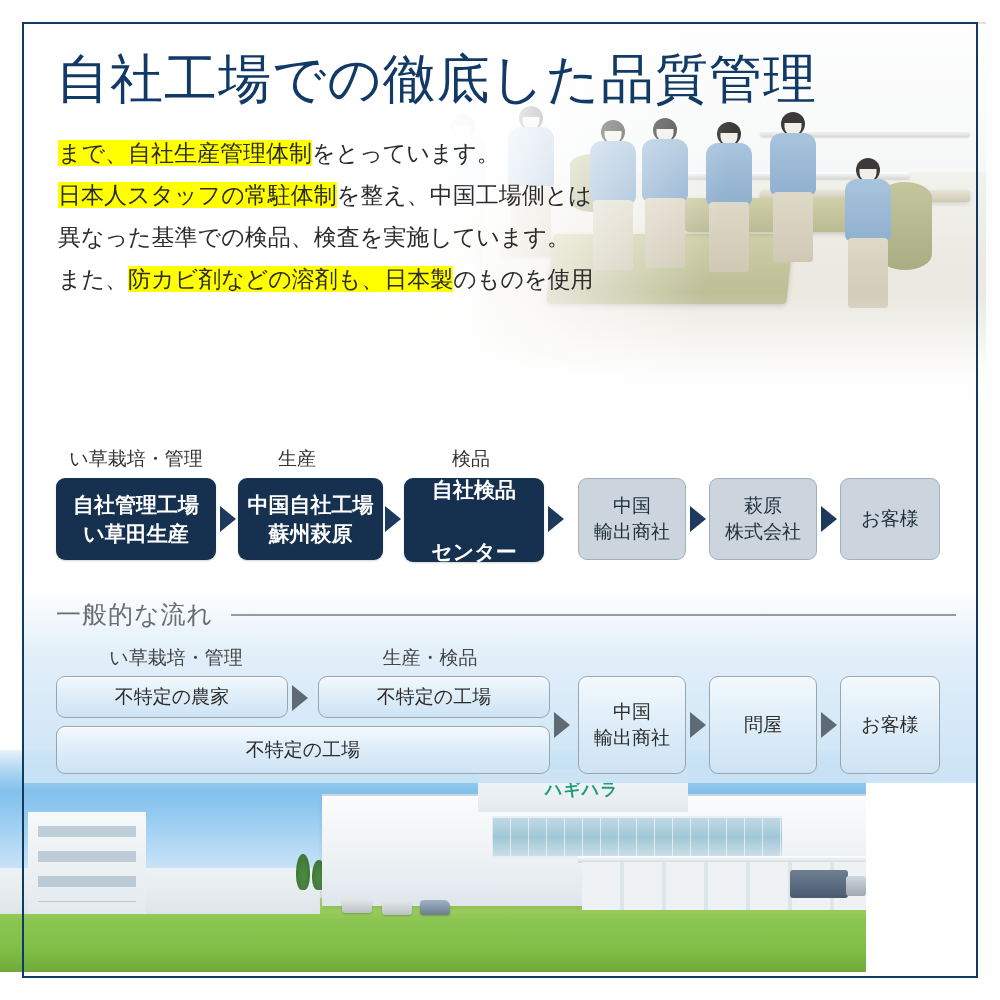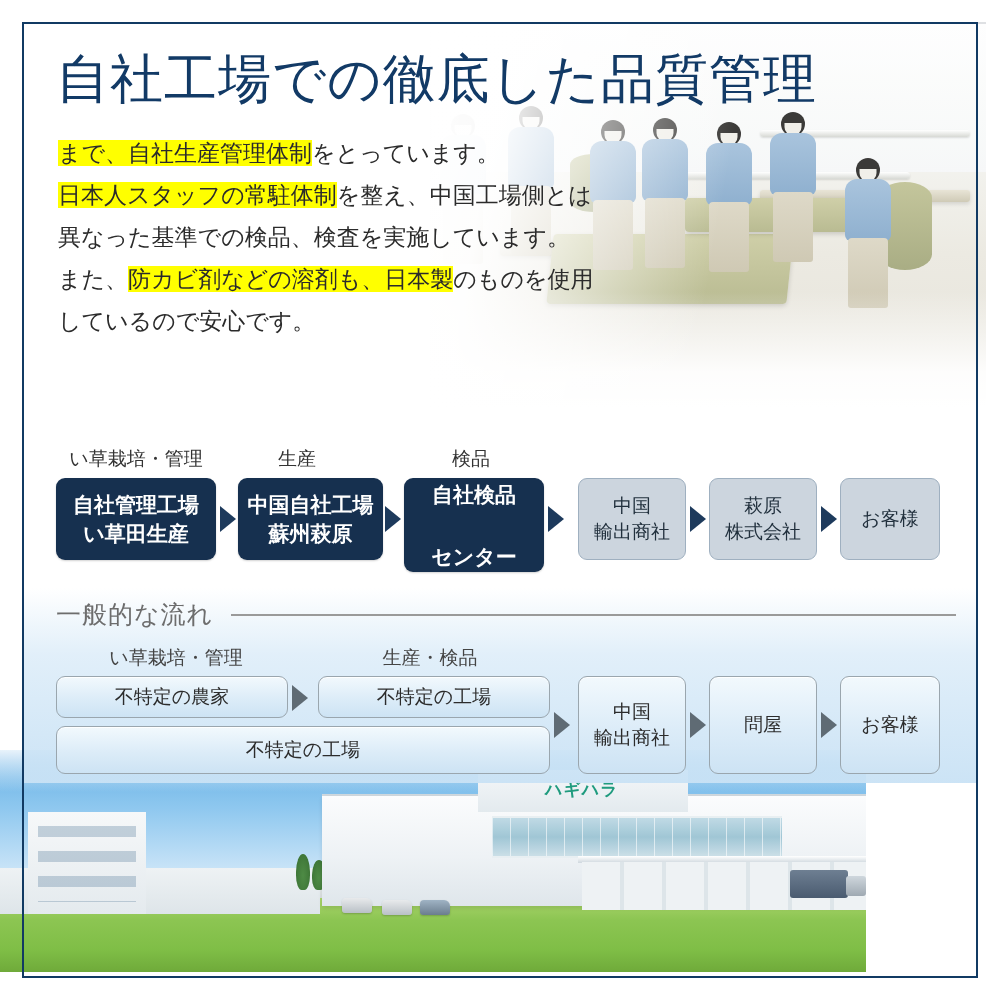--- a/index.html
+++ b/index.html
@@ -432,39 +432,38 @@
 
   <div class="content">
 
     <div class="title">自社工場での徹底した品質管理</div>
 
     <div class="body-text">
       <div class="ln"><span class="hl">まで、</span><span class="hl">自社生産管理体制</span><span>をとっています。</span></div>
       <div class="ln"><span class="hl">日本人スタッフの常駐体制</span><span>を整え、中国工場側とは</span></div>
       <div class="ln">異なった基準での検品、検査を実施しています。</div>
       <div class="ln"><span>また、</span><span class="hl">防カビ剤などの溶剤も、</span><span class="hl">日本製</span><span>のものを使用</span></div>
-      <div class="ln">しているので安心です。</div>
     </div>
 
 
     <div class="flow1-labels" id="flow1-labels">
         <span style="left: 136px;">い草栽培・管理</span>
         <span style="left: 297px;">生産</span>
         <span style="left: 471px;">検品</span>
       </div>
     <div class="flow1" id="flow1">
         <div class="fbox navy" style="left: 56px; top: 0px; width: 160px; height: 82px;">
           <span class="l">自社管理工場</span>
           <span class="l">い草田生産</span>
         </div>
         <div class="fbox navy" style="left: 238px; top: 0px; width: 145px; height: 82px;">
           <span class="l">中国自社工場</span>
           <span class="l">蘇州萩原</span>
         </div>
-        <div class="fbox navy" style="left: 404px; top: 0px; width: 140px; height: 94px; gap: 33px;">
+        <div class="fbox navy" style="left: 404px; top: 0px; width: 140px; height: 84px; gap: 33px;">
           <span class="l">自社検品</span>
           <span class="l">センター</span>
         </div>
         <div class="fbox grey" style="left: 578px; top: 0px; width: 108px; height: 82px;">
           <span class="l">中国</span>
           <span class="l">輸出商社</span>
         </div>
         <div class="fbox grey" style="left: 709px; top: 0px; width: 108px; height: 82px;">
           <span class="l">萩原</span>
           <span class="l">株式会社</span>

